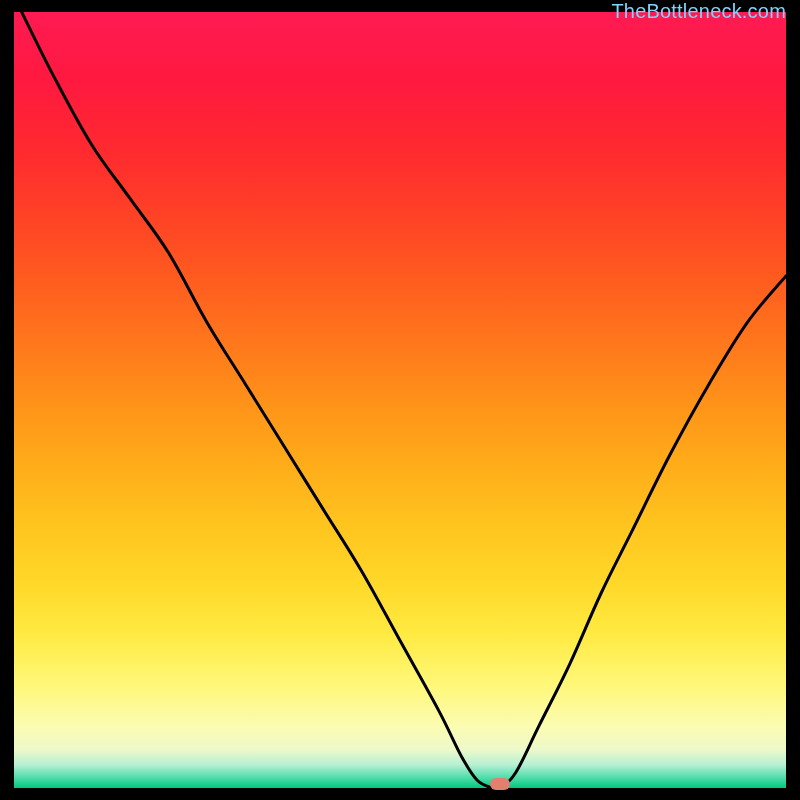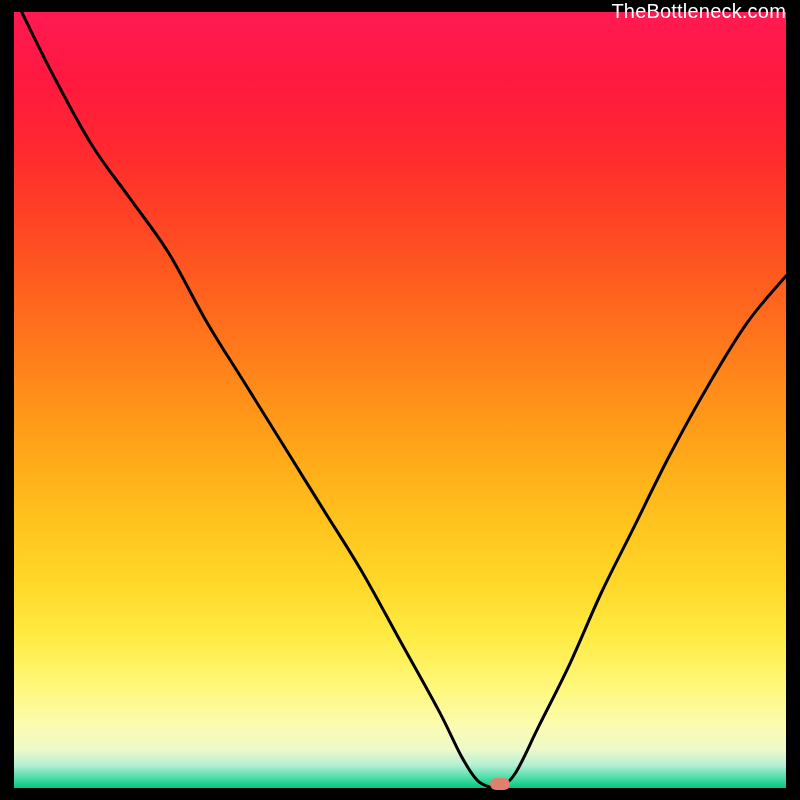--- a/index.html
+++ b/index.html
@@ -52,21 +52,21 @@
     height: 100%;
     pointer-events: none;
   }
   .watermark {
     position: absolute;
     top: 0px;
     right: 14px;
     font-family: Arial, Helvetica, sans-serif;
     font-size: 20px;
     font-weight: 500;
-    color: #ffffff;
+    color: #7dd3fc;
     letter-spacing: 0.2px;
     user-select: none;
   }
   .marker {
     position: absolute;
     width: 20px;
     height: 12px;
     background: #e37f6e;
     border-radius: 6px;
     transform: translate(-50%, -50%);

